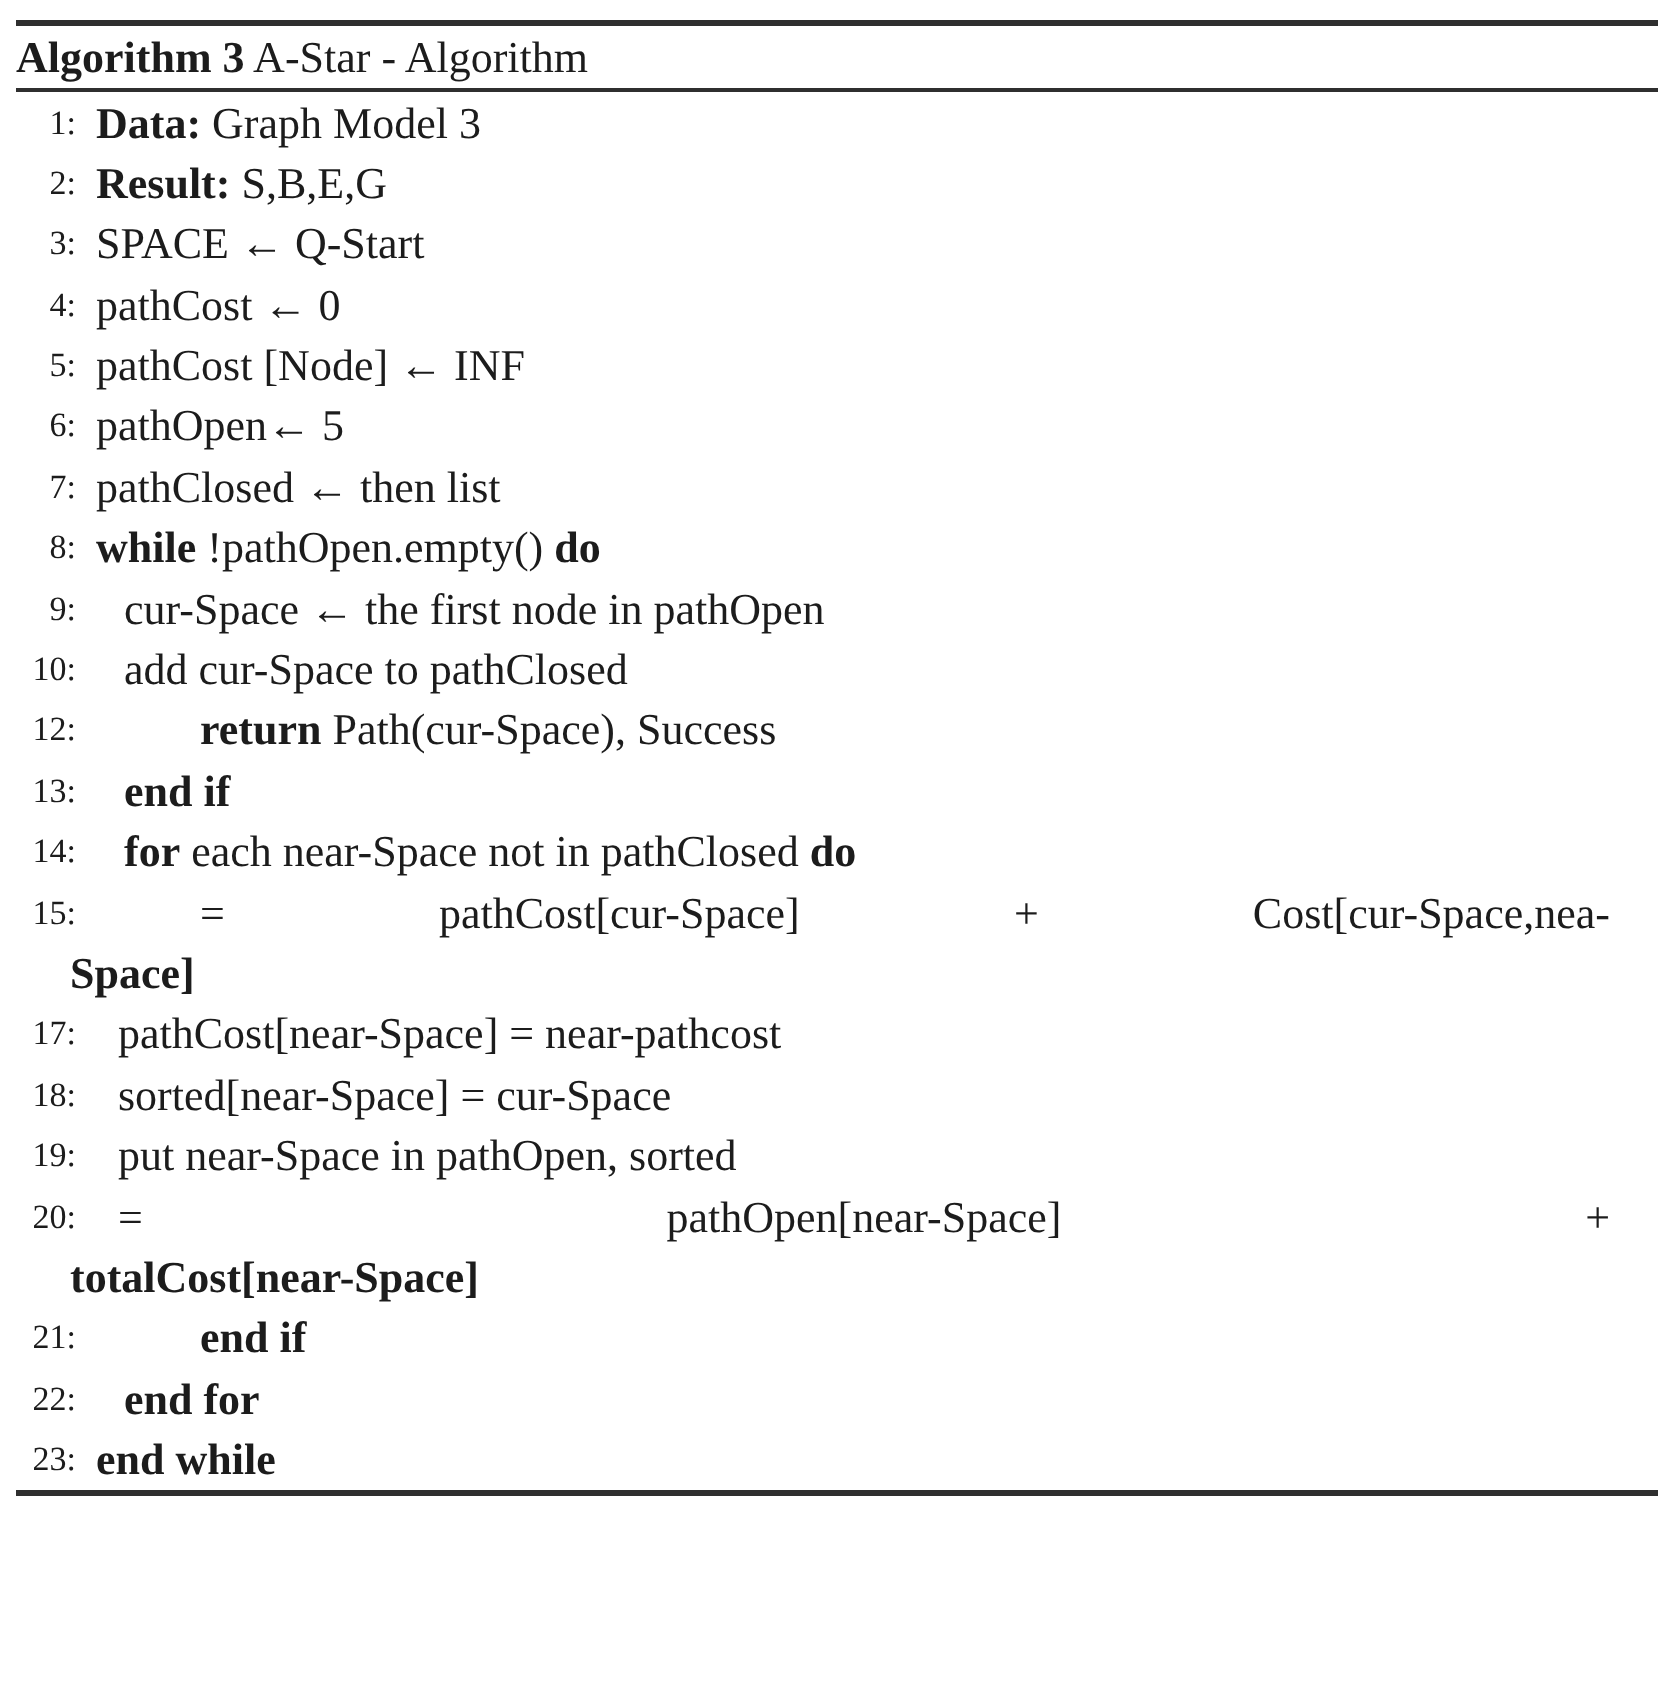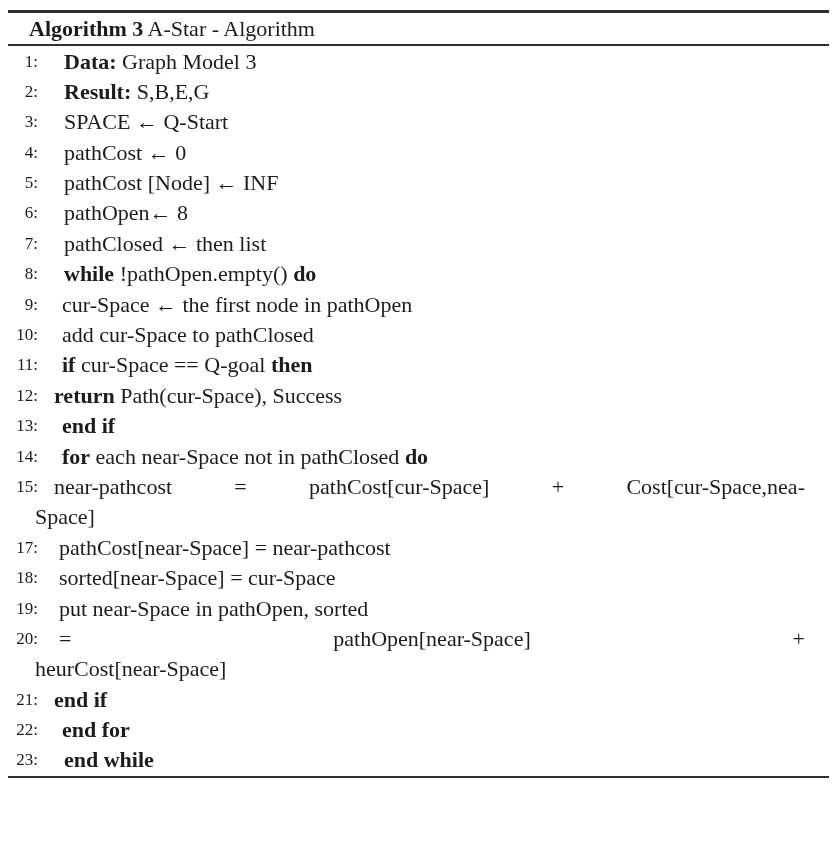--- a/index.html
+++ b/index.html
@@ -10,40 +10,40 @@
     font-family:"Liberation Serif","DejaVu Serif",serif;
     overflow:hidden;
   }
   .page{position:relative;width:836px;height:850px;background:#fff;}
   .rule{background:#2f2f2f;margin-left:8px;margin-right:7px;}
   .rule-top{margin-top:10px;height:2.5px;}
   .rule-mid{height:2px;}
   .rule-bottom{height:2.5px;}
   .header{
     height:31px;line-height:31px;
-    padding-left:29px;
+    padding-left:8px;
     font-size:22px;
     white-space:nowrap;
   }
   .bold{font-weight:700;}
   .body{padding-top:1px;font-size:22px;}
   .line{position:relative;height:30.4px;line-height:30.4px;white-space:nowrap;}
   .num{
     position:absolute;left:0;top:0;width:38px;
     text-align:right;
     font-size:17px;
     line-height:30.4px;
   }
   .stmt{white-space:nowrap;}
-  .ind0{margin-left:64px;}
+  .ind0{margin-left:48px;}
   .ind1{margin-left:62px;}
-  .ind2{margin-left:54px;}
+  .ind2{margin-left:100px;}
   .ind3{margin-left:59px;}
   .justify{display:flex;justify-content:space-between;margin-right:31px;white-space:nowrap;}
-  .cont-stmt{margin-left:35px;}
+  .cont-stmt{margin-left:35px;font-weight:bold;}
 </style>
 </head>
 <body>
 
 <div class="page">
   <div class="rule rule-top"></div>
   <div class="header"><span class="bold">Algorithm 3</span><span> A-Star - Algorithm</span></div>
   <div class="rule rule-mid"></div>
   <div class="body" id="algo-body">
       <div class="line">
@@ -61,58 +61,53 @@
       <div class="line">
         <span class="num">4:</span>
         <div class="stmt ind0"><span>pathCost ← 0</span></div>
       </div>
       <div class="line">
         <span class="num">5:</span>
         <div class="stmt ind0"><span>pathCost [Node] ← INF</span></div>
       </div>
       <div class="line">
         <span class="num">6:</span>
-        <div class="stmt ind0"><span>pathOpen← 8</span></div>
+        <div class="stmt ind0"><span>pathOpen← 5</span></div>
       </div>
       <div class="line">
         <span class="num">7:</span>
         <div class="stmt ind0"><span>pathClosed ← then list</span></div>
       </div>
       <div class="line">
         <span class="num">8:</span>
         <div class="stmt ind0"><span class="bold">while</span><span> !pathOpen.empty() </span><span class="bold">do</span></div>
       </div>
       <div class="line">
         <span class="num">9:</span>
         <div class="stmt ind1"><span>cur-Space ← the first node in pathOpen</span></div>
       </div>
       <div class="line">
         <span class="num">10:</span>
         <div class="stmt ind1"><span>add cur-Space to pathClosed</span></div>
       </div>
       <div class="line">
-        <span class="num">11:</span>
-        <div class="stmt ind1"><span class="bold">if</span><span> cur-Space == Q-goal </span><span class="bold">then</span></div>
-      </div>
-      <div class="line">
         <span class="num">12:</span>
         <div class="stmt ind2"><span class="bold">return</span><span> Path(cur-Space), Success</span></div>
       </div>
       <div class="line">
         <span class="num">13:</span>
         <div class="stmt ind1"><span class="bold">end if</span></div>
       </div>
       <div class="line">
         <span class="num">14:</span>
         <div class="stmt ind1"><span class="bold">for</span><span> each near-Space not in pathClosed </span><span class="bold">do</span></div>
       </div>
       <div class="line">
         <span class="num">15:</span>
         <div class="stmt ind2 justify">
-          <span>near-pathcost</span>
           <span>=</span>
           <span>pathCost[cur-Space]</span>
           <span>+</span>
           <span>Cost[cur-Space,nea-</span>
         </div>
       </div>
       <div class="line">
         <div class="stmt cont-stmt">Space]</div>
       </div>
       <div class="line">
@@ -129,21 +124,21 @@
       </div>
       <div class="line">
         <span class="num">20:</span>
         <div class="stmt ind3 justify">
           <span>=</span>
           <span>pathOpen[near-Space]</span>
           <span>+</span>
         </div>
       </div>
       <div class="line">
-        <div class="stmt cont-stmt">heurCost[near-Space]</div>
+        <div class="stmt cont-stmt">totalCost[near-Space]</div>
       </div>
       <div class="line">
         <span class="num">21:</span>
         <div class="stmt ind2"><span class="bold">end if</span></div>
       </div>
       <div class="line">
         <span class="num">22:</span>
         <div class="stmt ind1"><span class="bold">end for</span></div>
       </div>
       <div class="line">

